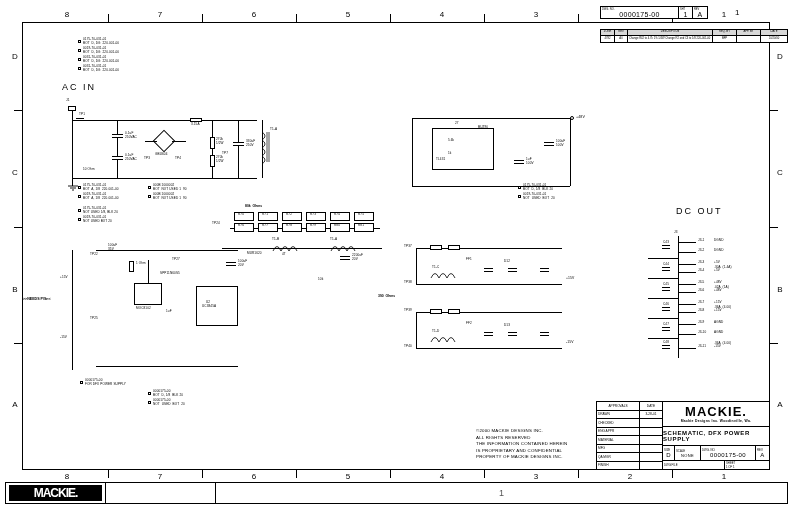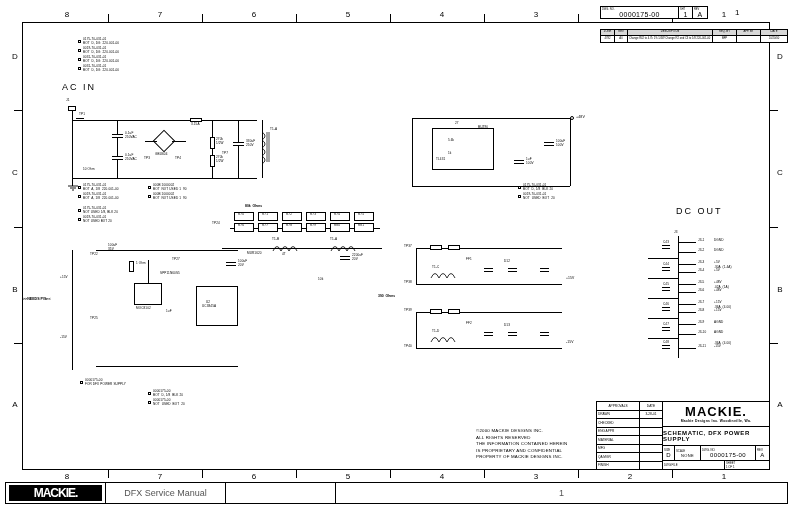--- a/index.html
+++ b/index.html
@@ -617,18 +617,17 @@
           <div class="tb-cap">1  OF  1</div>
         </div>
       </div>
     </div>
   </div>
 
   <div class="footer">
     <div class="footer-cell footer-logo">
       <div class="logo-block">MACKIE.</div>
     </div>
-    <div class="footer-cell" style="width:120px;">DFX Service Manual</div>
     <div class="footer-cell" style="width:110px;"></div>
     <div class="footer-cell" style="flex:1;">1</div>
   </div>
 
 </div>
 
 </body></html>

